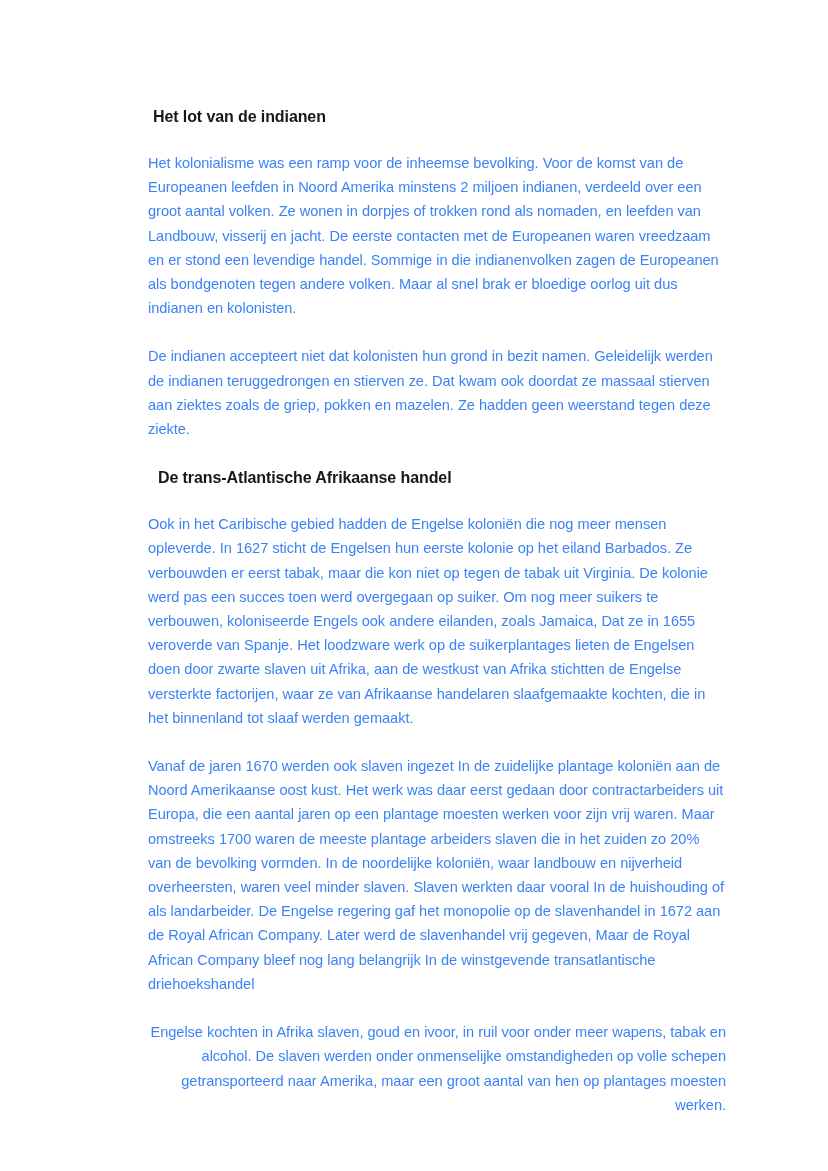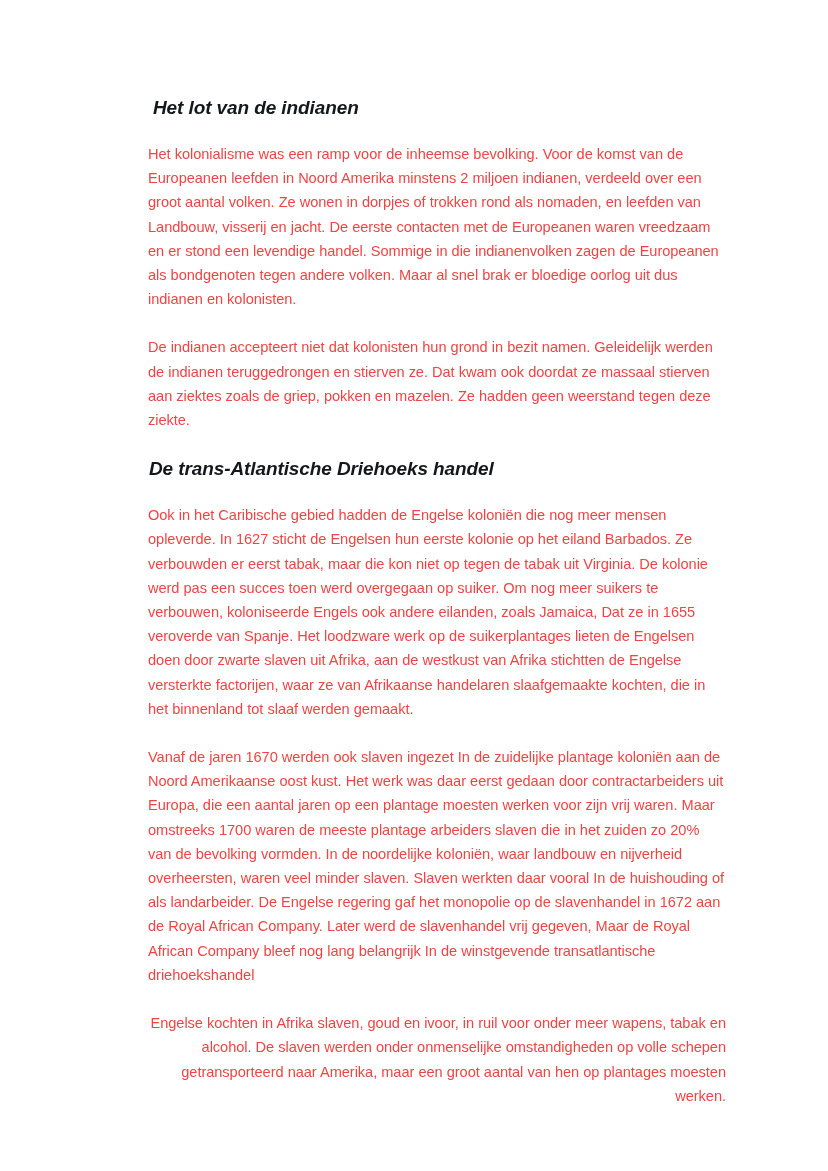--- a/index.html
+++ b/index.html
@@ -25,43 +25,42 @@
   }
 
   .doc-body {
     position: absolute;
     left: 148px;
     top: 96px;
     width: 578px;
   }
 
   .heading {
-    font-size: 19px;
+    font-size: 16px;
     font-weight: bold;
     color: #14181c;
     letter-spacing: -0.1px;
     line-height: 22px;
-    margin: 1px;
-    font-style: italic;
+    margin: 10px;
   }
 
   .heading-first {
     margin-left: 5px;
     margin-bottom: 23px;
   }
 
   .heading-section {
     margin-top: 26px;
     margin-bottom: 23px;
   }
 
   .para {
     font-size: 14.6px;
     font-weight: normal;
-    color: #ef4444;
+    color: #3b82f6;
     line-height: 24.2px;
     letter-spacing: -0.05px;
     margin: 0 0 24px 0;
     text-align: left;
     word-spacing: 0.1px;
   }
 
   .para:last-child {
     margin-bottom: 0;
     text-align: right;
@@ -72,21 +71,21 @@
 
 <div class="page">
   <div class="doc-body">
 
     <h1 class="heading heading-first">Het lot van de indianen</h1>
 
     <p class="para">Het kolonialisme was een ramp voor de inheemse bevolking. Voor de komst van de Europeanen leefden in Noord Amerika minstens 2 miljoen indianen, verdeeld over een groot aantal volken. Ze wonen in dorpjes of trokken rond als nomaden, en leefden van Landbouw, visserij en jacht. De eerste contacten met de Europeanen waren vreedzaam en er stond een levendige handel. Sommige in die indianenvolken zagen de Europeanen als bondgenoten tegen andere volken. Maar al snel brak er bloedige oorlog uit dus indianen en kolonisten.</p>
 
     <p class="para">De indianen accepteert niet dat kolonisten hun grond in bezit namen. Geleidelijk werden de indianen teruggedrongen en stierven ze. Dat kwam ook doordat ze massaal stierven aan ziektes zoals de griep, pokken en mazelen. Ze hadden geen weerstand tegen deze ziekte.</p>
 
-    <h2 class="heading heading-section">De trans-Atlantische Driehoeks handel</h2>
+    <h2 class="heading heading-section">De trans-Atlantische Afrikaanse handel</h2>
 
     <p class="para">Ook in het Caribische gebied hadden de Engelse koloniën die nog meer mensen opleverde. In 1627 sticht de Engelsen hun eerste kolonie op het eiland Barbados. Ze verbouwden er eerst tabak, maar die kon niet op tegen de tabak uit Virginia. De kolonie werd pas een succes toen werd overgegaan op suiker. Om nog meer suikers te verbouwen, koloniseerde Engels ook andere eilanden, zoals Jamaica, Dat ze in 1655 veroverde van Spanje. Het loodzware werk op de suikerplantages lieten de Engelsen doen door zwarte slaven uit Afrika, aan de westkust van Afrika stichtten de Engelse versterkte factorijen, waar ze van Afrikaanse handelaren slaafgemaakte kochten, die in het binnenland tot slaaf werden gemaakt.</p>
 
     <p class="para">Vanaf de jaren 1670 werden ook slaven ingezet In de zuidelijke plantage koloniën aan de Noord Amerikaanse oost kust. Het werk was daar eerst gedaan door contractarbeiders uit Europa, die een aantal jaren op een plantage moesten werken voor zijn vrij waren. Maar omstreeks 1700 waren de meeste plantage arbeiders slaven die in het zuiden zo 20% van de bevolking vormden. In de noordelijke koloniën, waar landbouw en nijverheid overheersten, waren veel minder slaven. Slaven werkten daar vooral In de huishouding of als landarbeider. De Engelse regering gaf het monopolie op de slavenhandel in 1672 aan de Royal African Company. Later werd de slavenhandel vrij gegeven, Maar de Royal African Company bleef nog lang belangrijk In de winstgevende transatlantische driehoekshandel</p>
 
     <p class="para">Engelse kochten in Afrika slaven, goud en ivoor, in ruil voor onder meer wapens, tabak en alcohol. De slaven werden onder onmenselijke omstandigheden op volle schepen getransporteerd naar Amerika, maar een groot aantal van hen op plantages moesten werken.</p>
 
   </div>
 </div>
 

